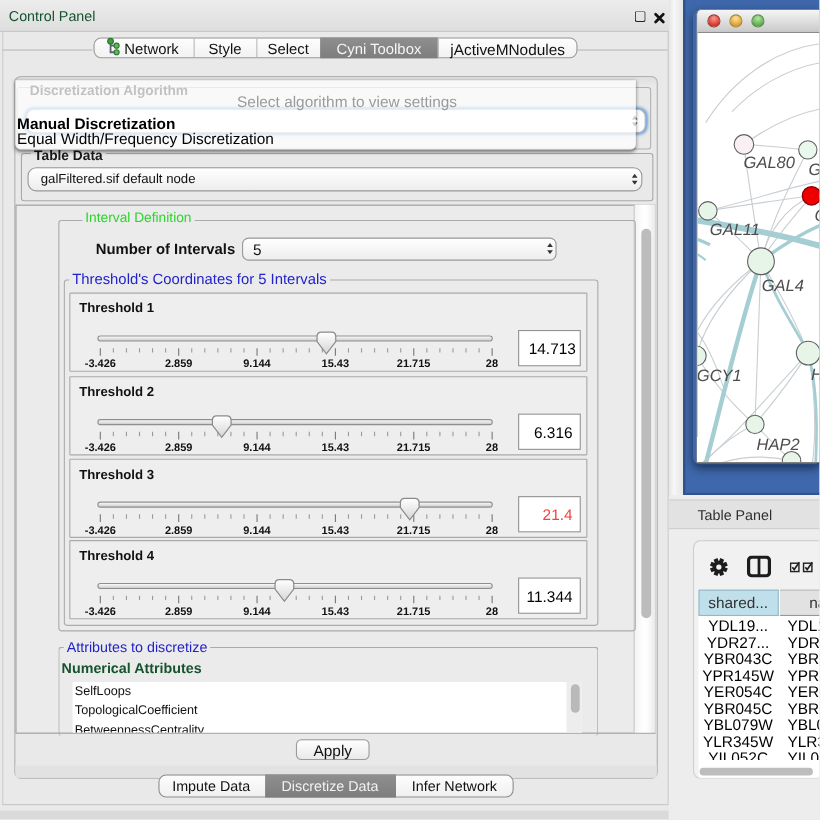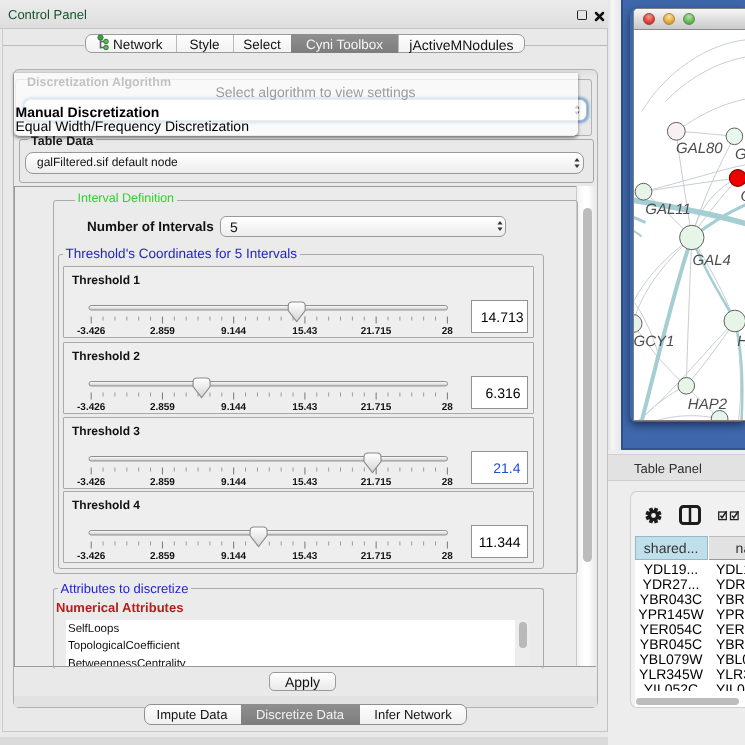--- a/index.html
+++ b/index.html
@@ -240,21 +240,21 @@
             <line x1="371.52" y1="49.5" x2="371.52" y2="53.5" stroke="#9a9a9a" stroke-width="1"></line>
             <line x1="383.39" y1="49.5" x2="383.39" y2="56.5" stroke="#777" stroke-width="1"></line>
             <text x="27.20" y="67" font-size="10" font-weight="bold" font-family="Liberation Sans" fill="#111" text-anchor="middle">-3.426</text>
             <text x="98.41" y="67" font-size="10" font-weight="bold" font-family="Liberation Sans" fill="#111" text-anchor="middle">2.859</text>
             <text x="169.62" y="67" font-size="10" font-weight="bold" font-family="Liberation Sans" fill="#111" text-anchor="middle">9.144</text>
             <text x="240.85" y="67" font-size="10" font-weight="bold" font-family="Liberation Sans" fill="#111" text-anchor="middle">15.43</text>
             <text x="312.06" y="67" font-size="10" font-weight="bold" font-family="Liberation Sans" fill="#111" text-anchor="middle">21.715</text>
             <text x="383.27" y="67" font-size="10" font-weight="bold" font-family="Liberation Sans" fill="#111" text-anchor="middle">28</text>
             <path d="M 299.99 39.0 Q 299.99 35.0 303.99 35.0 L 312.99 35.0 Q 316.99 35.0 316.99 39.0 L 316.99 43.5 L 308.49 54.6 L 299.99 43.5 Z" fill="url(#th_416.5)" stroke="#8a8a8a" stroke-width="1.1"></path>
           </svg>
-    <div class="abs" style="left:406.5px;top:33px;width:57px;height:33px;background:#fff;border:1.5px solid #919191;box-sizing:border-box;font-size:14px;color:#1d4ed8;text-align:right;line-height:33px;padding-right:6px;">21.4</div>
+    <div class="abs" style="left:406.5px;top:33px;width:57px;height:33px;background:#fff;border:1.5px solid #919191;box-sizing:border-box;font-size:14px;color:#ef4444;text-align:right;line-height:33px;padding-right:6px;">21.4</div>
     </div>
     <div class="abs" style="left:63px;top:490.5px;width:471px;height:72px;background:#eeeeee;border:1px solid #a9a9a9;box-sizing:border-box;border-radius:1px;">
     <div class="abs" style="left:8px;top:6px;font-size:12px;font-weight:bold;color:#111;">Threshold 4</div>
     <svg class="abs" style="left:0;top:0;" width="469" height="70" viewBox="0 0 469 70">
             <defs>
               <linearGradient id="tg_490.5" x1="0" y1="0" x2="0" y2="1">
                 <stop offset="0" stop-color="#ffffff"></stop>
                 <stop offset="1" stop-color="#c8c8c8"></stop>
               </linearGradient>
               <linearGradient id="th_490.5" x1="0" y1="0" x2="0" y2="1">
@@ -299,21 +299,21 @@
             <text x="169.62" y="67" font-size="10" font-weight="bold" font-family="Liberation Sans" fill="#111" text-anchor="middle">9.144</text>
             <text x="240.85" y="67" font-size="10" font-weight="bold" font-family="Liberation Sans" fill="#111" text-anchor="middle">15.43</text>
             <text x="312.06" y="67" font-size="10" font-weight="bold" font-family="Liberation Sans" fill="#111" text-anchor="middle">21.715</text>
             <text x="383.27" y="67" font-size="10" font-weight="bold" font-family="Liberation Sans" fill="#111" text-anchor="middle">28</text>
             <path d="M 186.05 39.0 Q 186.05 35.0 190.05 35.0 L 199.05 35.0 Q 203.05 35.0 203.05 39.0 L 203.05 43.5 L 194.55 54.6 L 186.05 43.5 Z" fill="url(#th_490.5)" stroke="#8a8a8a" stroke-width="1.1"></path>
           </svg>
     <div class="abs" style="left:406.5px;top:33px;width:57px;height:33px;background:#fff;border:1.5px solid #919191;box-sizing:border-box;font-size:14px;color:#000;text-align:right;line-height:33px;padding-right:6px;">11.344</div>
     </div>
     <div class="grp" style="left:53px;top:588px;width:489px;height:80px;border-color:#ababab;border-bottom:none;"></div>
     <div class="grptitle" style="left:57.6px;top:581.5px;font-size:13px;line-height:13px;color:#2222cc;">Attributes to discretize</div>
-    <div class="abs" style="left:56px;top:600px;font-size:13px;font-weight:bold;color:#b91c1c;">Numerical Attributes</div>
+    <div class="abs" style="left:56px;top:600px;font-size:13px;font-weight:bold;color:#14532d;">Numerical Attributes</div>
     <div class="abs" style="left:66px;top:620px;width:463px;height:46px;background:#fff;overflow:hidden;">
           <div style="position:absolute;left:2px;top:1.7px;font-size:11.5px;color:#111;line-height:15px;">SelfLoops</div>
           <div style="position:absolute;left:2px;top:19.2px;font-size:11.5px;color:#111;line-height:15px;">TopologicalCoefficient</div>
           <div style="position:absolute;left:2px;top:36.6px;font-size:11.5px;color:#111;line-height:15px;">BetweennessCentrality</div>
           <div style="position:absolute;left:448.6px;top:0;width:14.4px;height:46px;background:#ededed;"></div>
           <div style="position:absolute;left:452.8px;top:2px;width:8.4px;height:26px;background:#b9b9b9;border-radius:4px;"></div>
         </div>
     </div>
 
     <div class="abs" style="left:269px;top:671.5px;width:67px;height:19.5px;background:linear-gradient(#ffffff,#e9e9e9);border:1px solid #9b9b9b;border-radius:5px;box-sizing:border-box;text-align:center;font-size:14px;color:#111;line-height:18.5px;">Apply</div>

